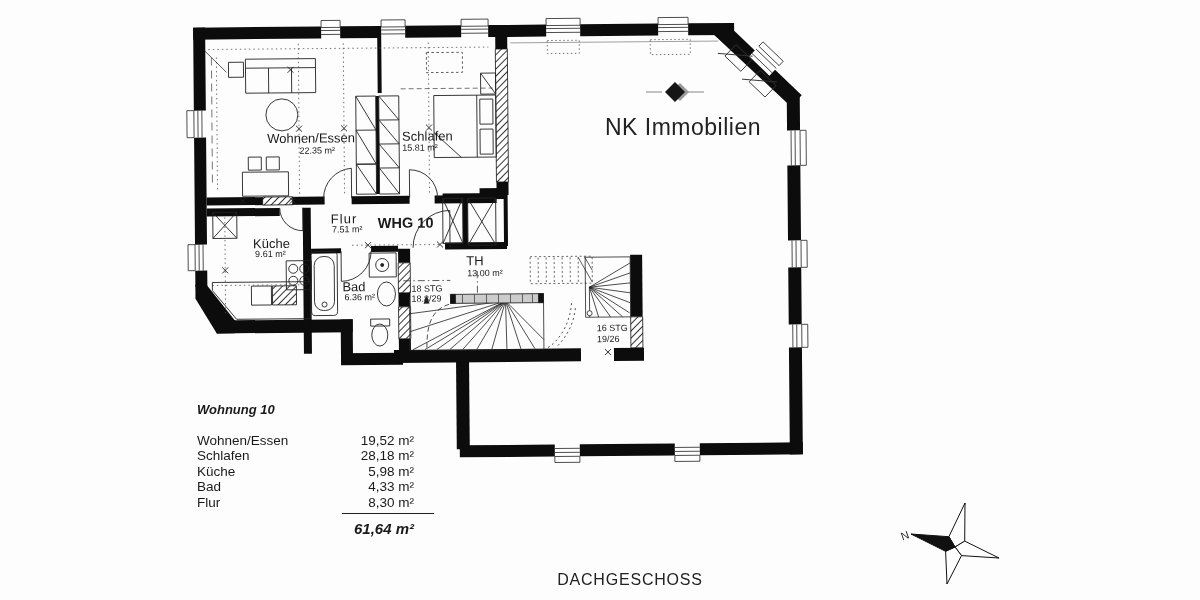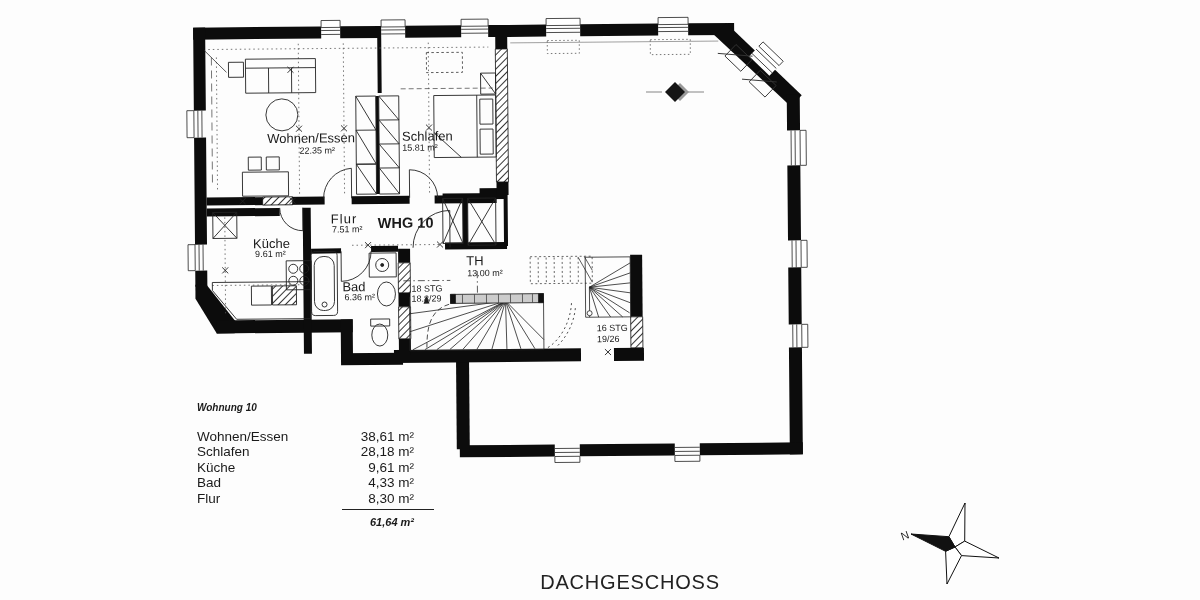--- a/index.html
+++ b/index.html
@@ -17,28 +17,28 @@
   .logo{
     position:absolute;left:598px;top:76px;width:170px;height:58px;text-align:center;
   }
   .logo-name{
     display:block;margin-top:2px;font-size:23px;letter-spacing:0.5px;color:#222;
     font-family:"Liberation Sans", sans-serif;
   }
   .legend{
     position:absolute;left:197px;top:402px;width:217px;font-size:13.5px;
   }
-  .legend-title{font-weight:bold;font-style:italic;font-size:10px;margin-bottom:16px;}
+  .legend-title{font-weight:bold;font-style:italic;font-size:13px;margin-bottom:16px;}
   .legend-row{display:flex;justify-content:space-between;line-height:15.4px;}
   .legend-row .lval{text-align:right;}
   .legend-divider{border-top:1.6px solid #222;width:92px;margin:3px -20px 6px auto;}
-  .legend-total{font-weight:bold;font-style:italic;font-size:11px;text-align:right;margin-top:6px;}
+  .legend-total{font-weight:bold;font-style:italic;font-size:15px;text-align:right;margin-top:6px;}
   .caption{
     position:absolute;left:540px;top:571px;width:180px;text-align:center;
-    font-size:20px;letter-spacing:0.8px;color:#222;
+    font-size:16px;letter-spacing:0.8px;color:#222;
   }
   .compass{position:absolute;left:893px;top:496px;width:116px;height:96px;}
 </style>
 </head>
 <body>
 
 <div class="plan-wrap">
 <svg width="626" height="456" viewBox="185 14 626 456">
   <defs>
     <pattern id="hatch" width="5" height="5" patternUnits="userSpaceOnUse" patternTransform="rotate(45)">
@@ -366,35 +366,36 @@
 </svg>
 </div>
 
 <div class="logo">
   <svg width="170" height="32" viewBox="0 0 170 32">
     <line x1="48" y1="16" x2="64" y2="16" stroke="#999" stroke-width="1.2"></line>
     <line x1="90" y1="16" x2="106" y2="16" stroke="#999" stroke-width="1.2"></line>
     <polygon points="82,7 91,16 82,25 73,16" fill="#9a9a9a"></polygon>
     <polygon points="77,6 87,16 77,26 67,16" fill="#151515"></polygon>
   </svg>
+  <span class="logo-name">NK Immobilien</span>
 </div>
 
 <div class="legend">
   <div class="legend-title">Wohnung 10</div>
   <div class="legend-row">
     <span class="lname">Wohnen/Essen</span>
-    <span class="lval">38,61 m²</span>
+    <span class="lval">19,52 m²</span>
   </div>
   <div class="legend-row">
     <span class="lname">Schlafen</span>
     <span class="lval">28,18 m²</span>
   </div>
   <div class="legend-row">
     <span class="lname">Küche</span>
-    <span class="lval">9,61 m²</span>
+    <span class="lval">5,98 m²</span>
   </div>
   <div class="legend-row">
     <span class="lname">Bad</span>
     <span class="lval">4,33 m²</span>
   </div>
   <div class="legend-row">
     <span class="lname">Flur</span>
     <span class="lval">8,30 m²</span>
   </div>
   <div class="legend-divider"></div>

